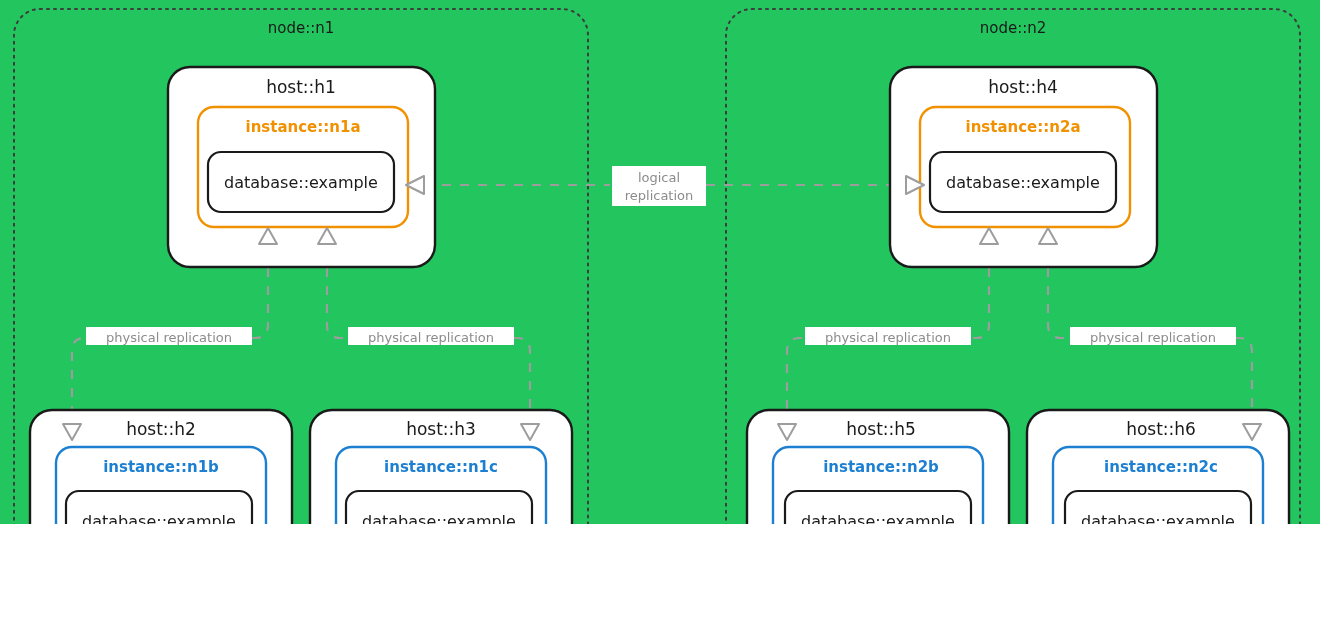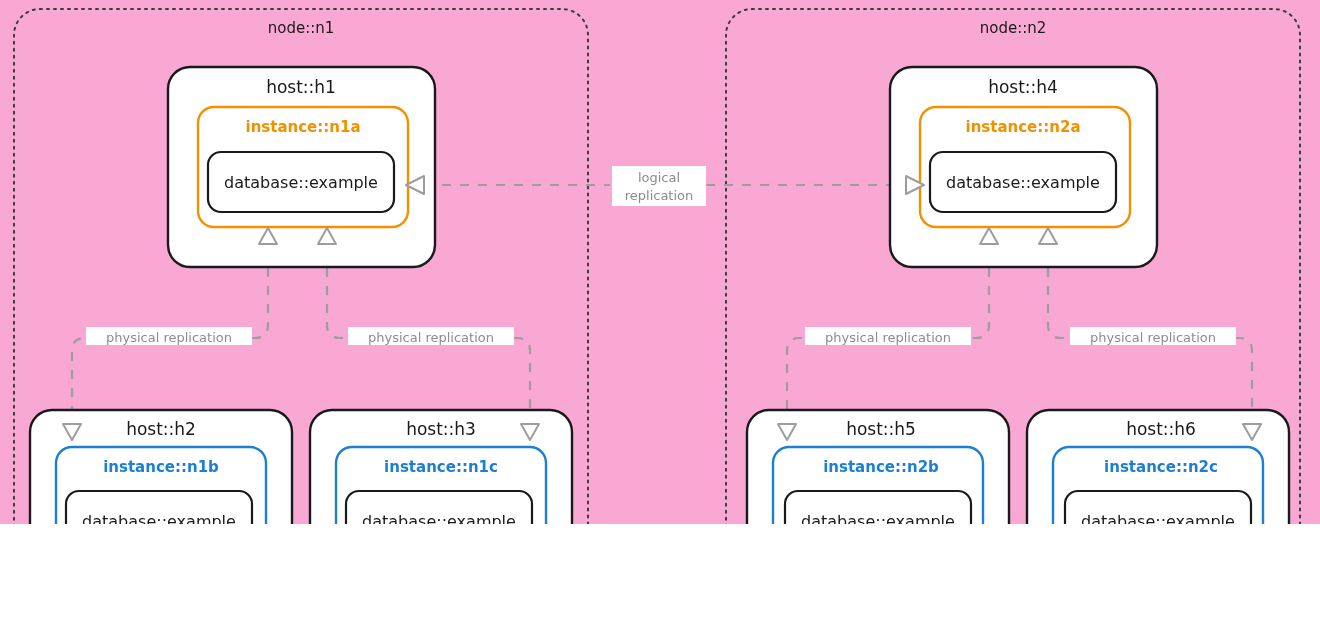--- a/index.html
+++ b/index.html
@@ -7,21 +7,21 @@
     padding: 0;
     background: #ffffff;
   }
   body {
     font-family: "DejaVu Sans", sans-serif;
   }
   #diagram-root {
     position: relative;
     width: 1320px;
     height: 524px;
-    background: #f9a8d4;
+    background: #22c55e;
     overflow: hidden;
   }
   svg.canvas {
     position: absolute;
     left: 0;
     top: 0;
     width: 1320px;
     height: 640px;
   }
   text {

